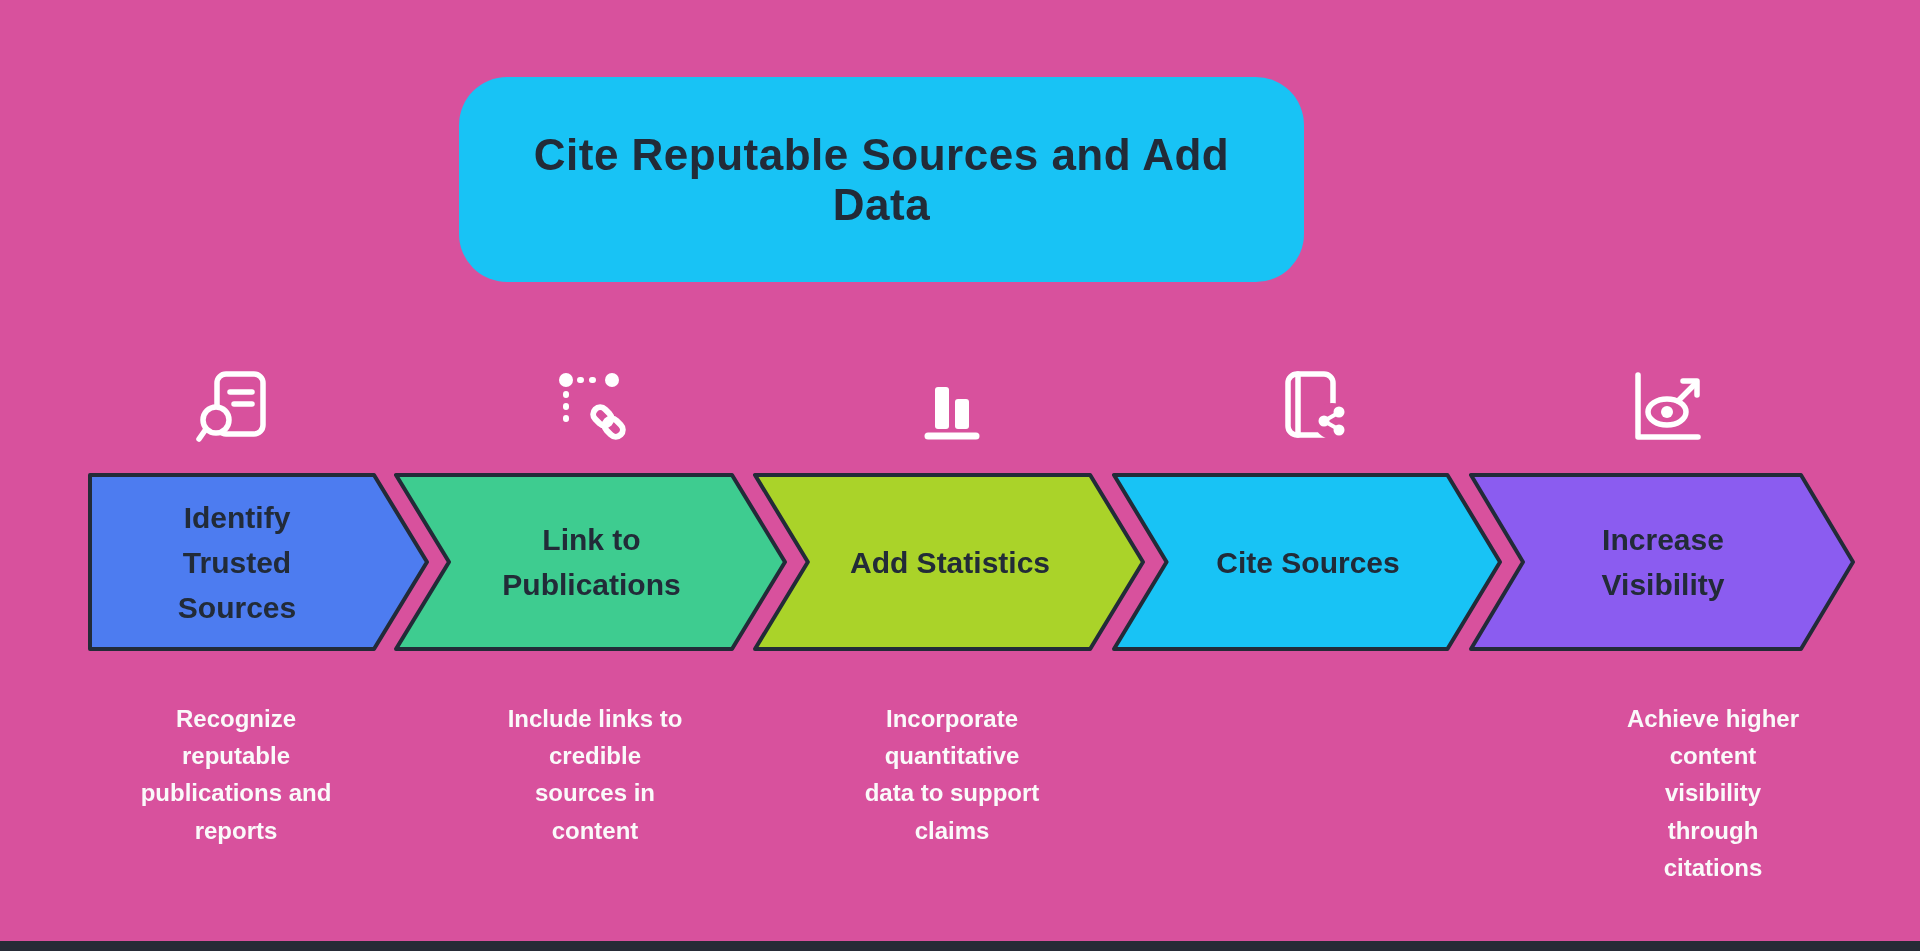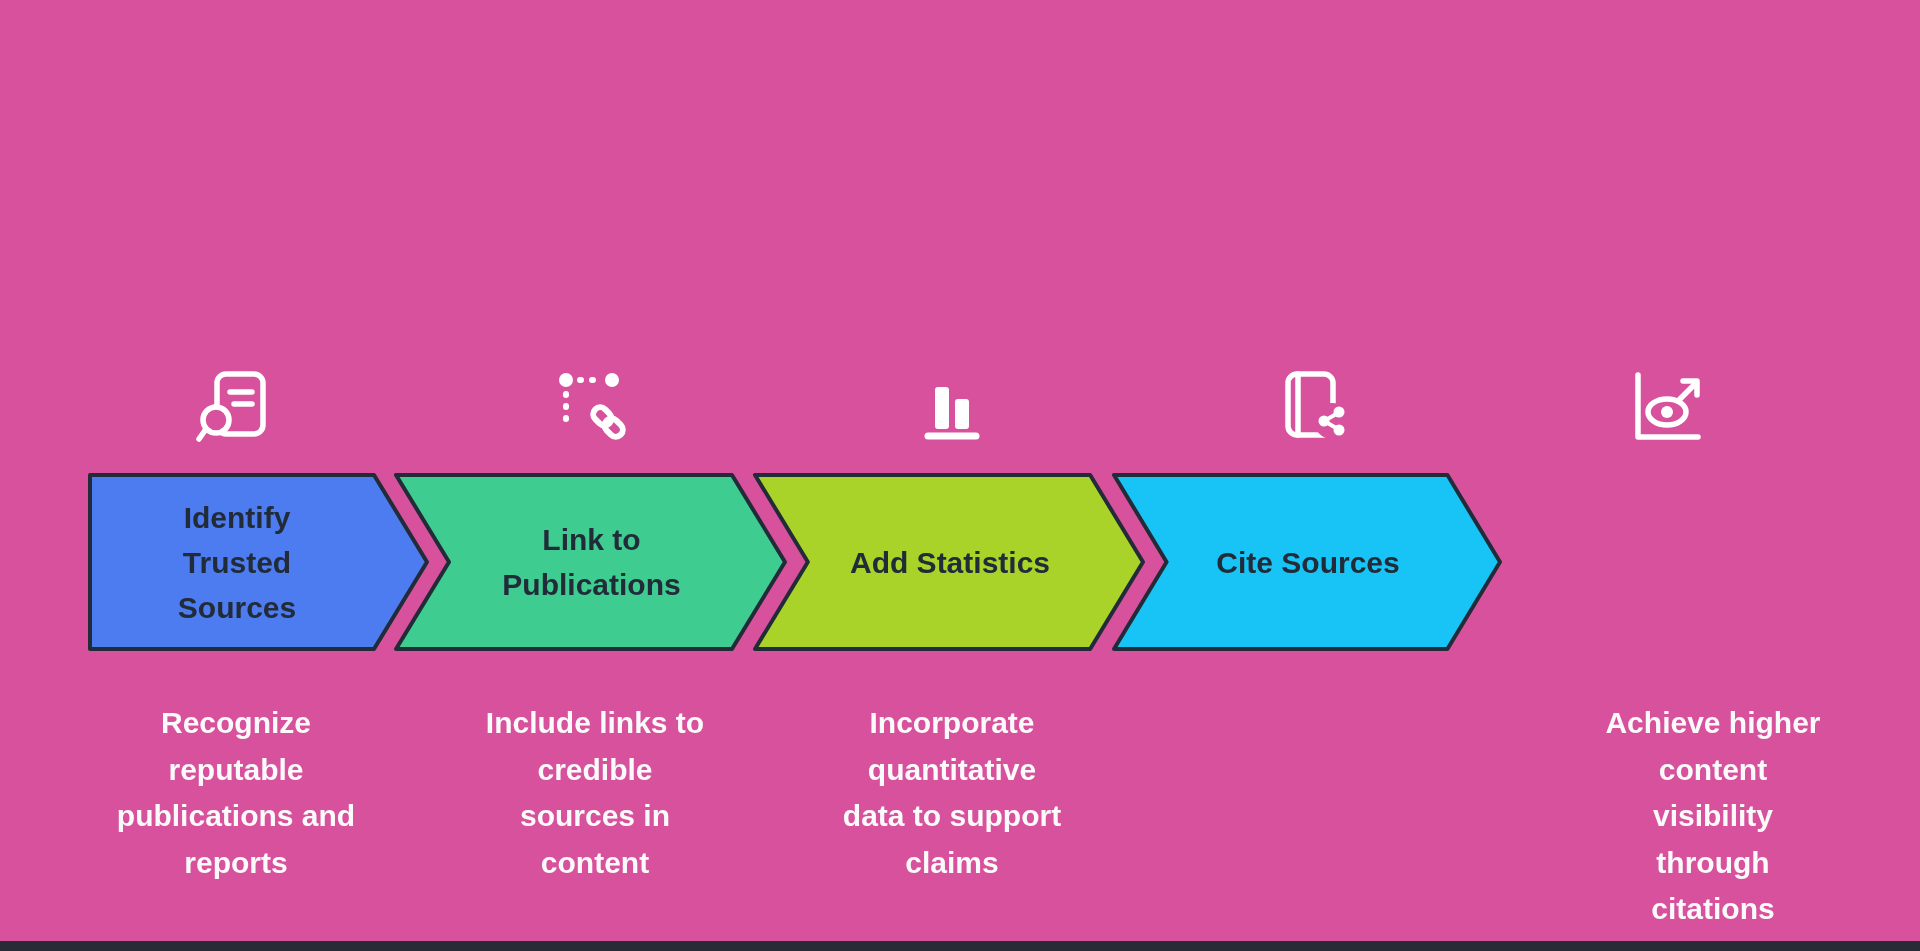--- a/index.html
+++ b/index.html
@@ -39,36 +39,39 @@
   .icon{position:absolute;top:365px;width:88px;height:88px;}
   .icon svg{width:100%;height:100%;display:block;}
   .icon-1{left:192px;}
   .icon-2{left:551px;}
   .icon-3{left:908px;}
   .icon-4{left:1266px;}
   .icon-5{left:1622px;}
   
   .desc{
     position:absolute;top:700px;width:340px;
-    text-align:center;color:#fafafa;font-size:30px;font-weight:bold;
+    text-align:center;color:#fafafa;font-size:24px;font-weight:bold;
     line-height:1.55;white-space:pre-line;
   }
   .desc-1{left:66px;}
   .desc-2{left:425px;text-align:center;}
   .desc-3{left:782px;}
   .desc-4{left:1140px;}
   .desc-5{left:1543px;}
   
   .footer-bar{position:absolute;left:0;bottom:0;width:100%;height:10px;background:#262b36;}
 </style>
 </head>
 <body>
 
 <div class="canvas" style="background-color: rgb(216, 81, 157);">
 
+  <div class="title-box" style="background-color: rgb(24, 195, 245);">
+    <div class="title-text">Cite Reputable Sources and Add Data</div>
+  </div>
 
   <div class="icon icon-1">
     <svg viewBox="0 0 88 88">
       <g fill="none" stroke="#fff" stroke-width="5.5" stroke-linecap="round" stroke-linejoin="round">
         <rect x="25" y="9" width="46" height="60" rx="9"></rect>
         <line x1="38" y1="27" x2="60" y2="27"></line>
         <line x1="42" y1="39" x2="60" y2="39"></line>
         <circle cx="24" cy="55" r="13" fill="#d8519d"></circle>
         <line x1="14" y1="64" x2="7" y2="74"></line>
       </g>
@@ -143,20 +146,27 @@
     </svg>
     <div class="label">Link to
 Publications</div>
   </div>
   <div class="step step-4">
     <svg class="arrow" viewBox="0 0 393 178" preserveAspectRatio="none">
       <polygon points="2,2 338,2 391,89 338,176 2,176 55,89" stroke="#222b38" stroke-width="4" stroke-linejoin="round" fill="#18c3f5"></polygon>
     </svg>
     <div class="label">Cite Sources</div>
   </div>
+  <div class="step step-5">
+    <svg class="arrow" viewBox="0 0 393 178" preserveAspectRatio="none">
+      <polygon points="2,2 338,2 391,89 338,176 2,176 55,89" stroke="#222b38" stroke-width="4" stroke-linejoin="round" fill="#8b5cf0"></polygon>
+    </svg>
+    <div class="label">Increase
+Visibility</div>
+  </div>
 
   <div class="desc desc-1">Recognize
 reputable
 publications and
 reports</div>
   <div class="desc desc-2">Include links to
 credible
 sources in
 content</div>
   <div class="desc desc-3">Incorporate

